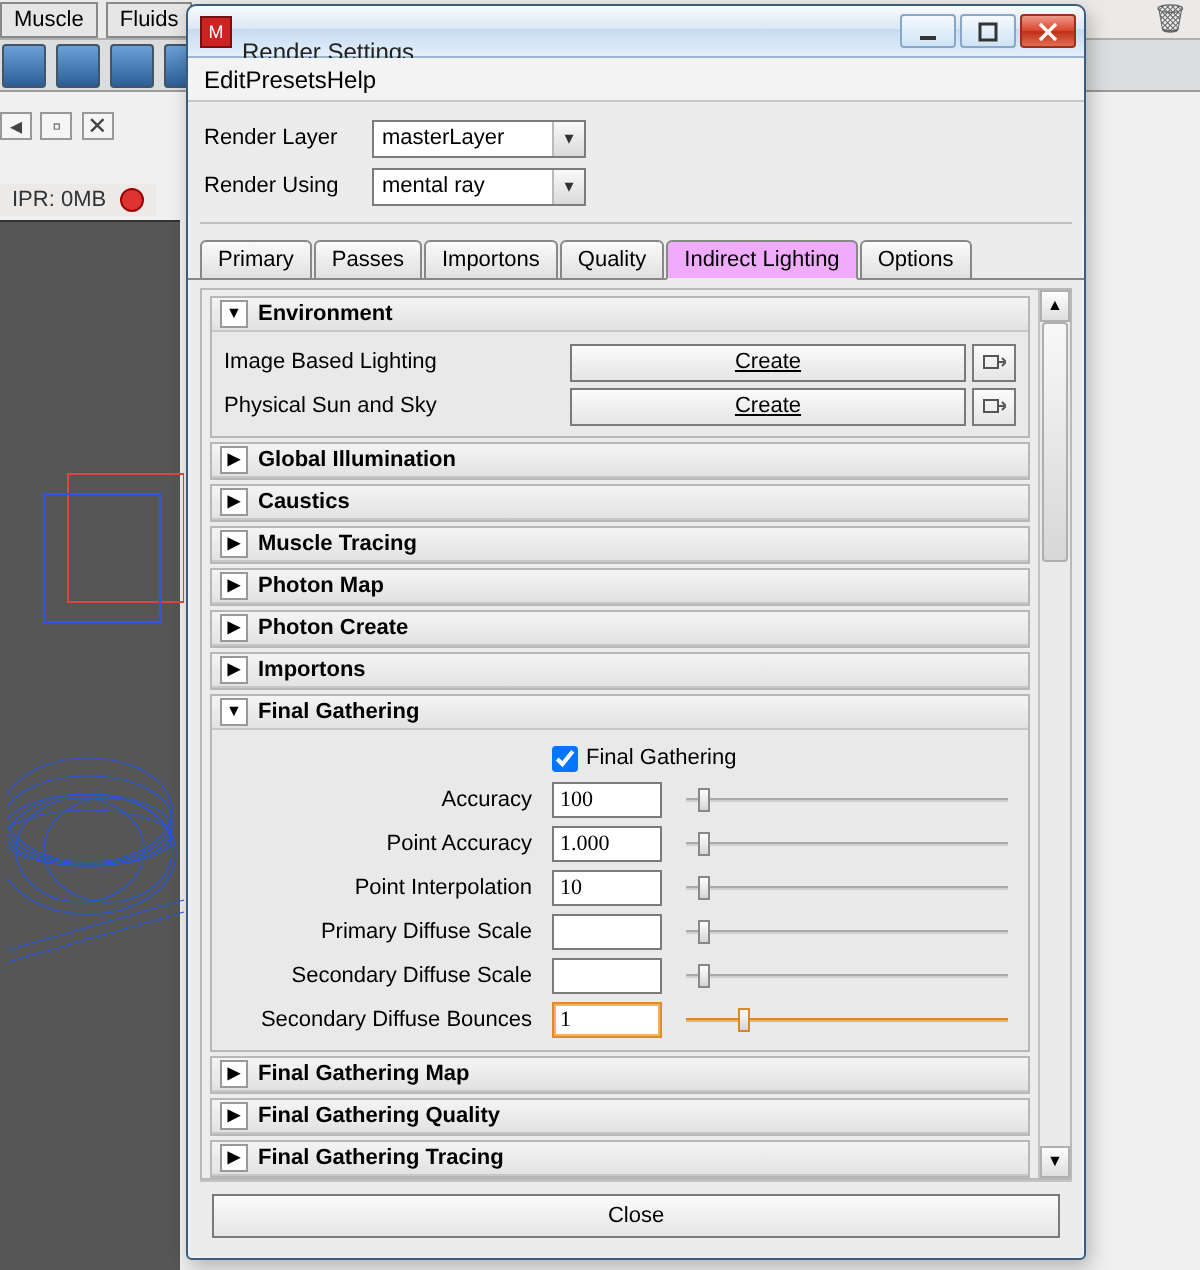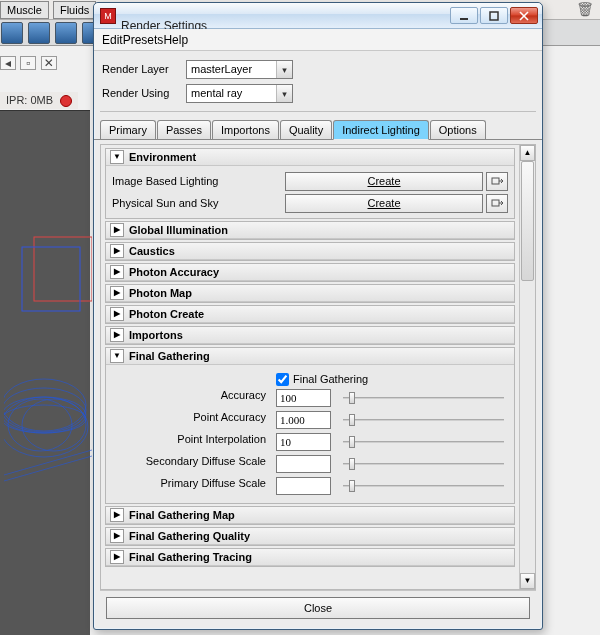--- a/index.html
+++ b/index.html
@@ -96,21 +96,21 @@
     display:flex; gap:1px; padding:0 6px; margin-top:6px;
     border-bottom:1px solid #888; font-size:11px;
   }
   .tab {
     border:1px solid #888; border-bottom:none;
     padding:3px 8px 2px 8px;
     background:linear-gradient(#fafafa,#e0e0e0);
     border-radius:3px 3px 0 0;
     position:relative;
   }
-  .tab.active { background:#7dd3fc; margin-bottom:-1px; padding-bottom:3px; border-bottom:1px solid #ececec;}
+  .tab.active { background:#f0abfc; margin-bottom:-1px; padding-bottom:3px; border-bottom:1px solid #ececec;}
 
   .panel-outer {
     flex:1; margin:4px 6px 0 6px; border:1px solid #b9b9b9;
     background:#ececec; overflow:hidden; position:relative; display:flex;
   }
   .scroll-area { flex:1; overflow:hidden; padding:1px 2px; }
   .scrollbar { width:16px; background:#f0f0f0; border-left:1px solid #c3c3c3; display:flex; flex-direction:column;}
   .scrollbar .sb-btn { height:16px; background:linear-gradient(#fdfdfd,#dedede); border:1px solid #b0b0b0; margin:0; text-align:center; font-size:8px; line-height:14px;}
   .scrollbar .track { flex:1; background:#eaeaea; position:relative; }
   .scrollbar .thumb { position:absolute; top:0; left:1px; right:1px; height:120px; background:linear-gradient(#f8f8f8,#d7d7d7); border:1px solid #aeaeae; border-radius:2px;}
@@ -128,21 +128,21 @@
   .sec-head .tri { width:14px; height:14px; border:1px solid #999; background:#fff; margin-right:5px; text-align:center; line-height:12px; font-size:8px;}
   .sec-body { padding:4px 6px; }
 
   
   .env-row { display:flex; align-items:center; height:22px; gap:3px; }
   .env-row .elbl { width:170px; padding-right:8px; font-size:11px;}
   .btn-wide { flex:1; height:19px; border:1px solid #7a7a7a; background:linear-gradient(#fbfbfb,#e5e5e5); font-size:11px;text-decoration:underline;}
   .small-btn { width:22px; height:19px; border:1px solid #7a7a7a; background:linear-gradient(#fbfbfb,#e5e5e5); display:flex; align-items:center; justify-content:center;}
 
   
-  .fg-row { display:flex; height:22px; gap:4px;}
+  .fg-row { display:flex; align-items:center; height:22px; gap:4px;}
   .fg-row .flbl { width:160px; text-align:right; padding-right:6px; font-size:11px;}
   .txt { width:55px; height:18px; border:1px solid #7a7a7a; background:#fff; font:11px Tahoma; padding:0 3px;}
   .txt.highlight { border:1px solid #e08a2a; box-shadow:0 0 0 1px #f2b061 inset;}
   .slider { flex:1; height:18px; position:relative; margin-left:4px;}
   .slider .track { position:absolute; left:4px; right:4px; top:8px; height:2px; background:#cfcfcf; border-top:1px solid #aaa;}
   .slider .thumb { position:absolute; top:3px; width:6px; height:12px; background:linear-gradient(#fefefe,#d6d6d6); border:1px solid #888;}
   .slider.highlight .track { background:#f2b061; border-top-color:#d88a2a; }
   .slider.highlight .thumb { border-color:#d88a2a; }
   .check { display:flex; align-items:center; gap:4px; font-size:11px; margin-left:164px; height:20px;}
   .check input { margin:0; }
@@ -296,21 +296,21 @@
         </div>
       <div class="section">
           <div class="sec-head">
             <div class="tri">▶</div>
             <span>Caustics</span>
           </div>
         </div>
       <div class="section">
           <div class="sec-head">
             <div class="tri">▶</div>
-            <span>Photon Accuracy</span>
+            <span>Muscle Tracing</span>
           </div>
         </div>
       <div class="section">
           <div class="sec-head">
             <div class="tri">▶</div>
             <span>Photon Map</span>
           </div>
         </div>
       <div class="section">
           <div class="sec-head">
@@ -353,33 +353,41 @@
           </div>
           <div class="fg-row">
             <div class="flbl">Point Interpolation</div>
             <input class="txt" value="10" style="">
             <div class="slider">
                 <div class="track"></div>
                 <div class="thumb" style="left:10px"></div>
               </div>
           </div>
           <div class="fg-row">
+            <div class="flbl">Primary Diffuse Scale</div>
+            <input class="txt" value="" style="">
+            <div class="slider">
+                <div class="track"></div>
+                <div class="thumb" style="left:10px"></div>
+              </div>
+          </div>
+          <div class="fg-row">
             <div class="flbl">Secondary Diffuse Scale</div>
             <input class="txt" value="" style="">
             <div class="slider">
                 <div class="track"></div>
                 <div class="thumb" style="left:10px"></div>
               </div>
           </div>
           <div class="fg-row">
-            <div class="flbl">Primary Diffuse Scale</div>
-            <input class="txt" value="" style="">
-            <div class="slider">
-                <div class="track"></div>
-                <div class="thumb" style="left:10px"></div>
+            <div class="flbl">Secondary Diffuse Bounces</div>
+            <input class="txt highlight" value="1" style="">
+            <div class="slider highlight">
+                <div class="track"></div>
+                <div class="thumb" style="left:30px"></div>
               </div>
           </div>
         </div>
       </div>
 
       <div class="section">
           <div class="sec-head">
             <div class="tri">▶</div>
             <span>Final Gathering Map</span>
           </div>

